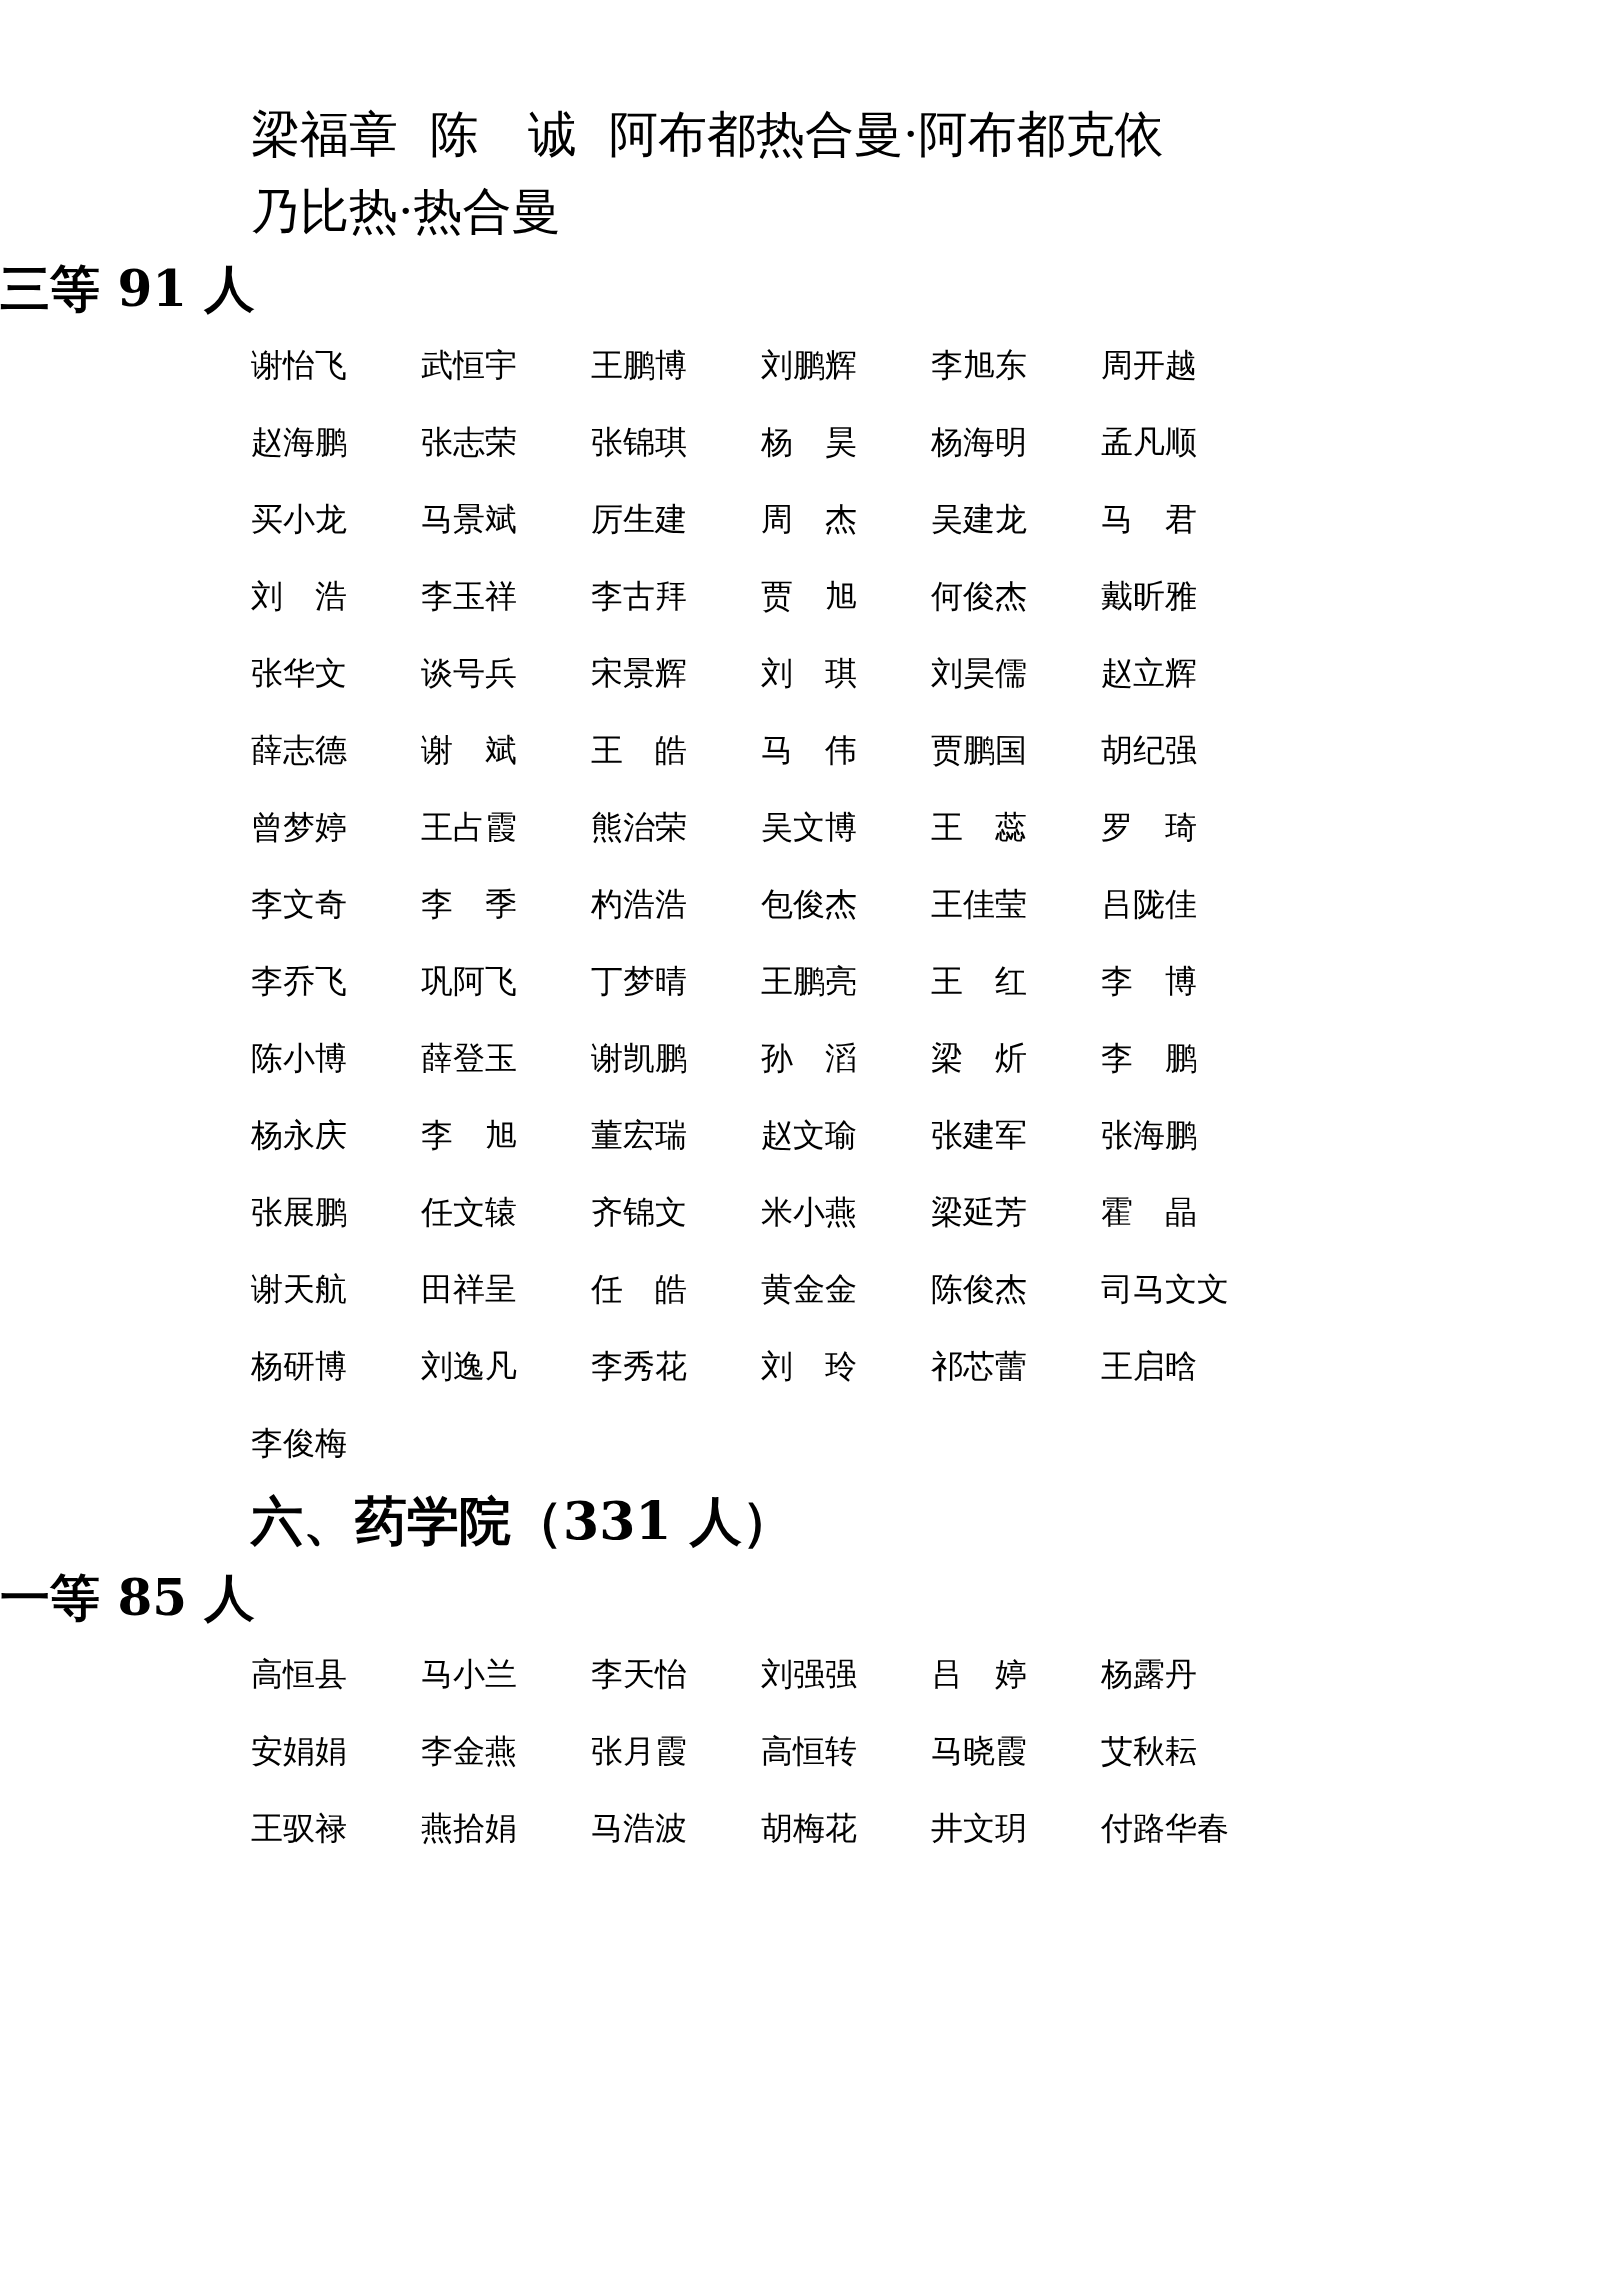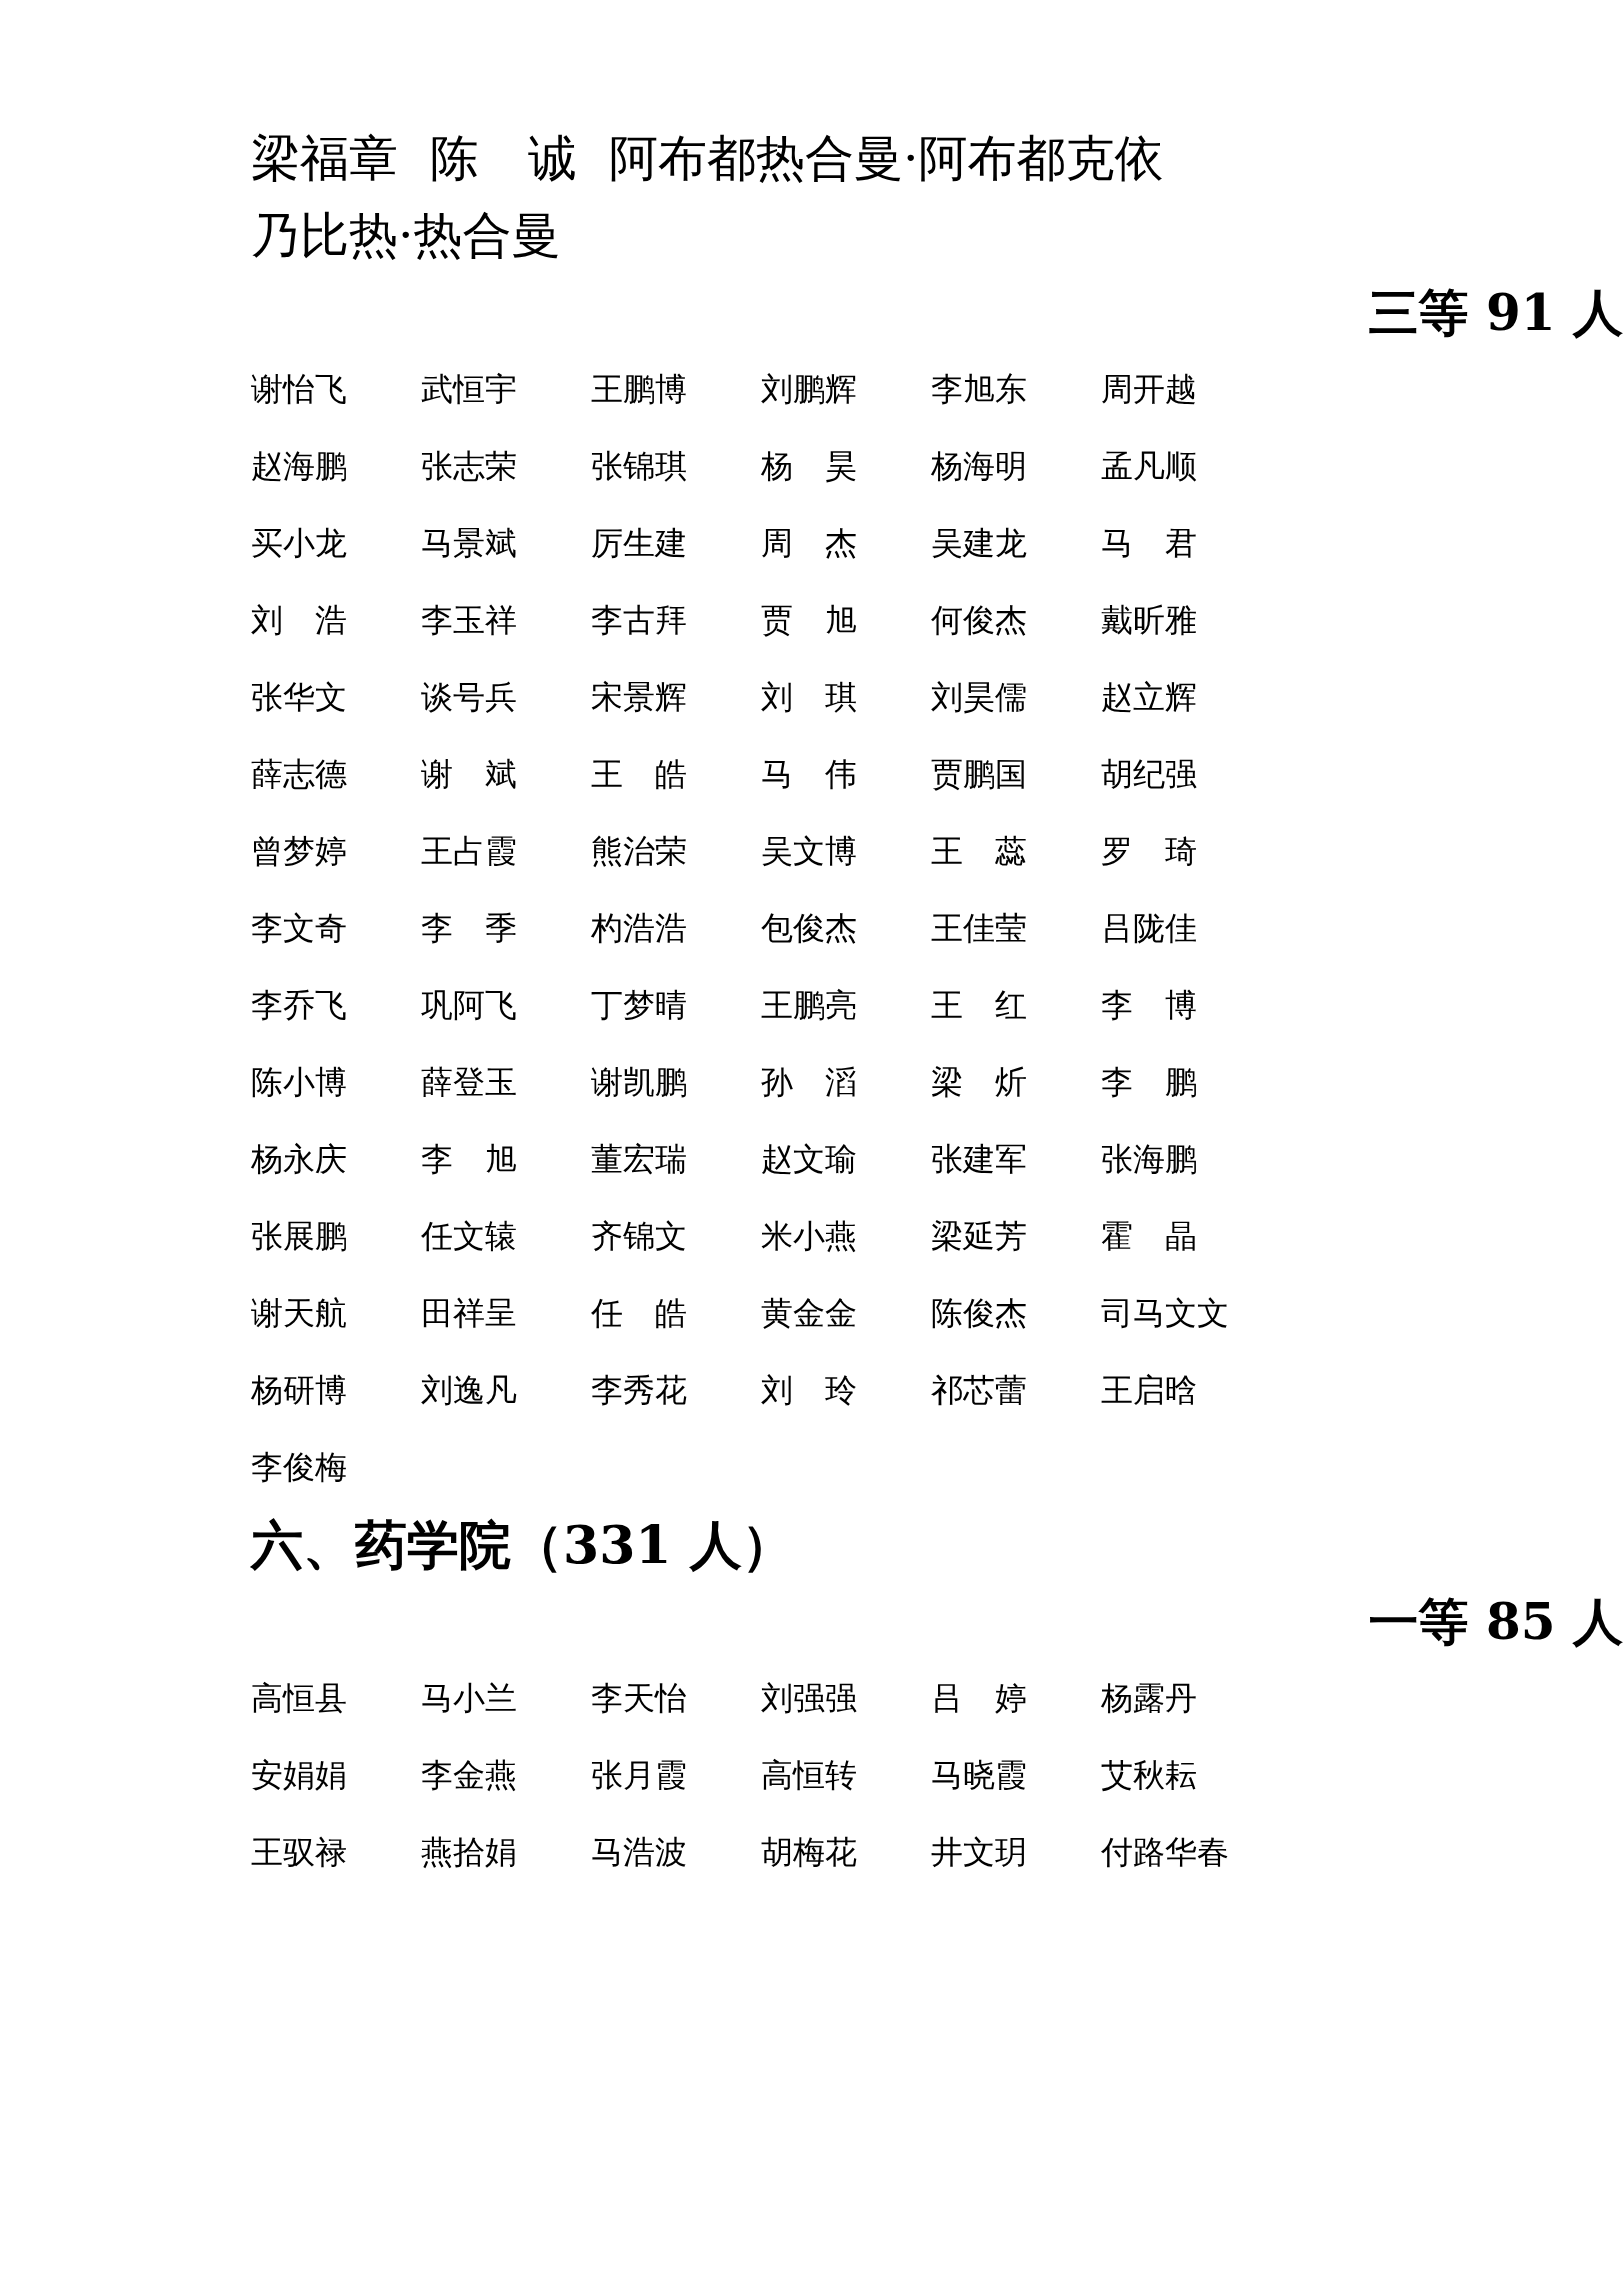--- a/index.html
+++ b/index.html
@@ -10,21 +10,21 @@
   body {
     width: 1623px;
     height: 2295px;
     font-family: "DejaVu Serif", "Liberation Serif", serif;
     color: #000000;
     overflow: hidden;
   }
   .page {
     width: 1623px;
     height: 2037px;
-    padding-top: 120px;
+    padding-top: 96px;
     box-sizing: border-box;
   }
   .line {
     height: 77px;
     line-height: 77px;
     white-space: nowrap;
   }
   .intro-row {
     padding-left: 251px;
     font-size: 49px;
@@ -35,21 +35,21 @@
   .grid-row {
     padding-left: 251px;
     font-size: 32px;
     display: grid;
     grid-template-columns: repeat(6, 170px);
   }
   .grid-row .name {
     text-align: left;
   }
   .header-center {
-    text-align: right;
+    text-align: left;
     font-size: 50px;
     font-weight: bold;
   }
   .section-title {
     padding-left: 251px;
     font-size: 52px;
     font-weight: bold;
   }
 </style>
 </head>

